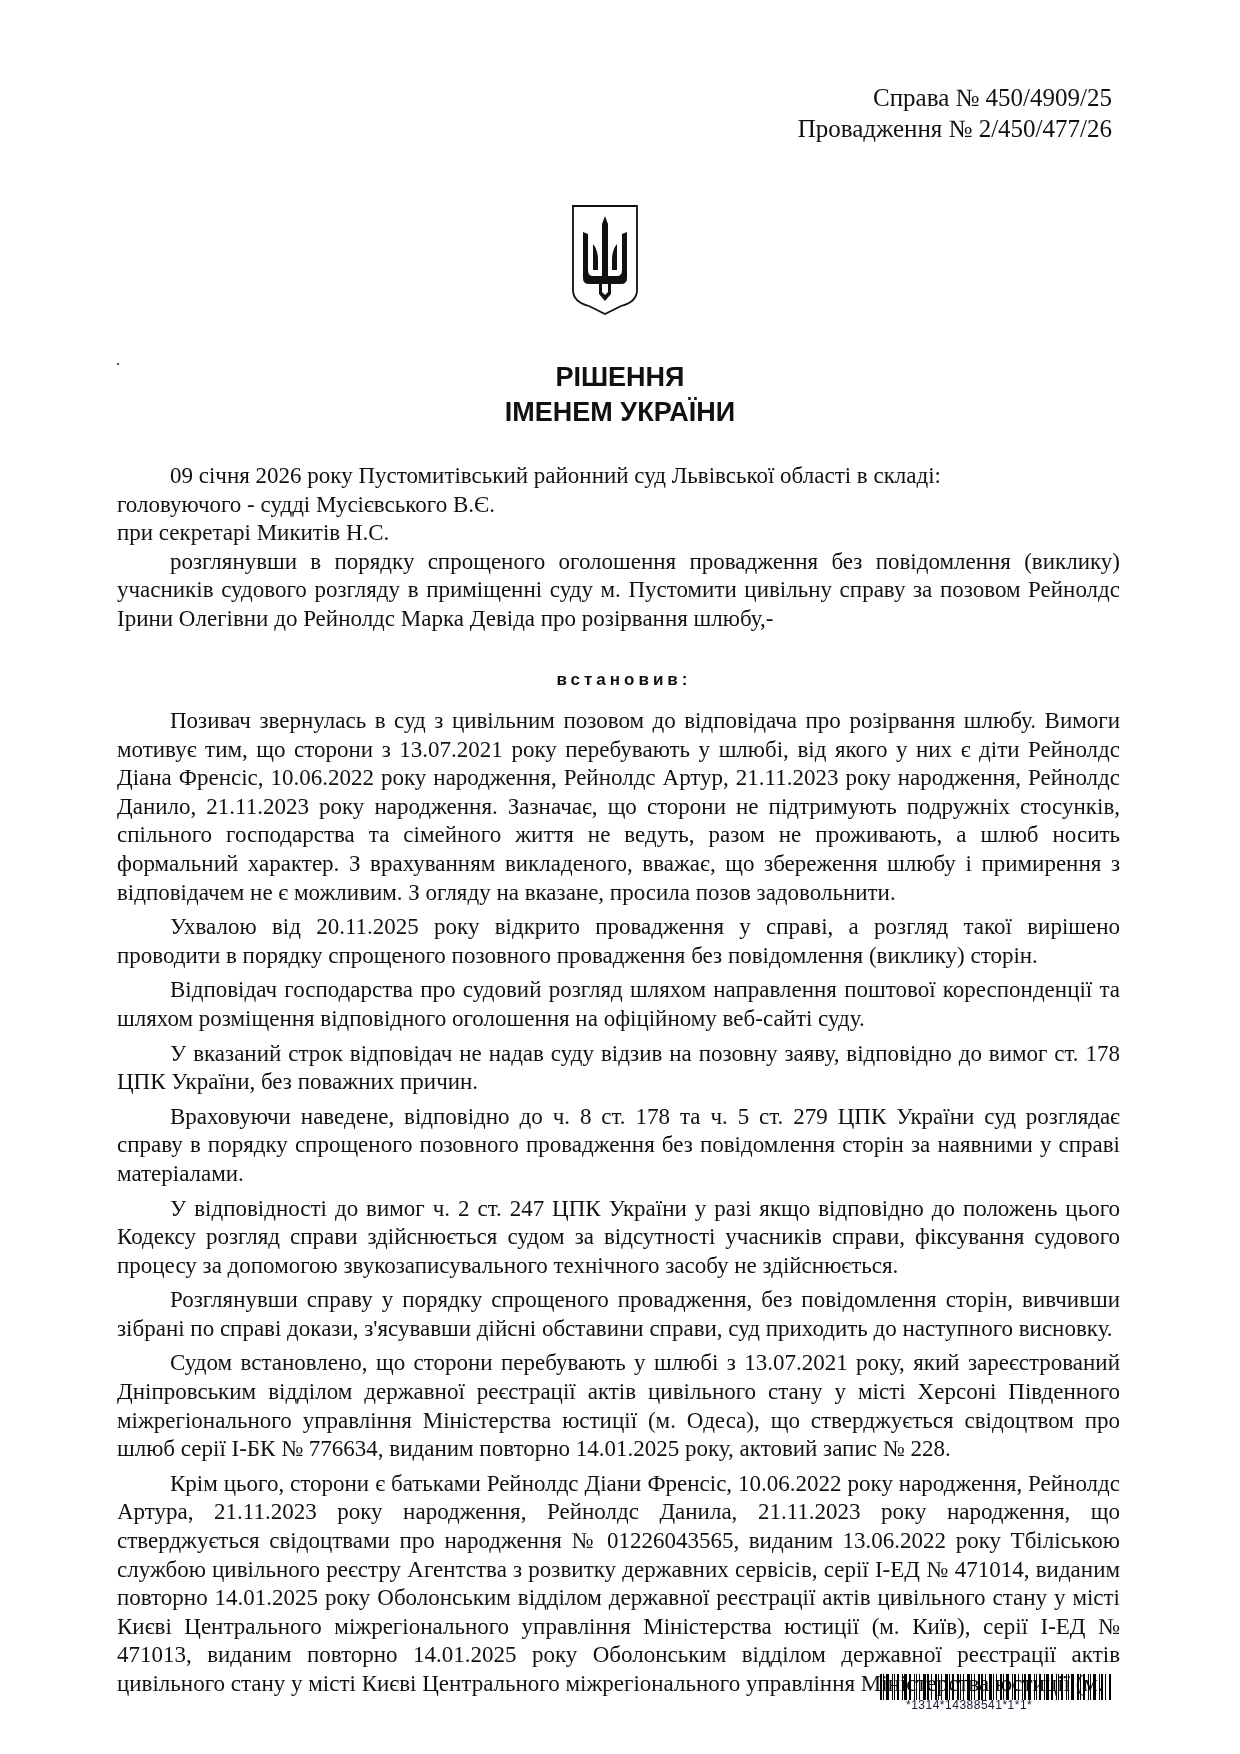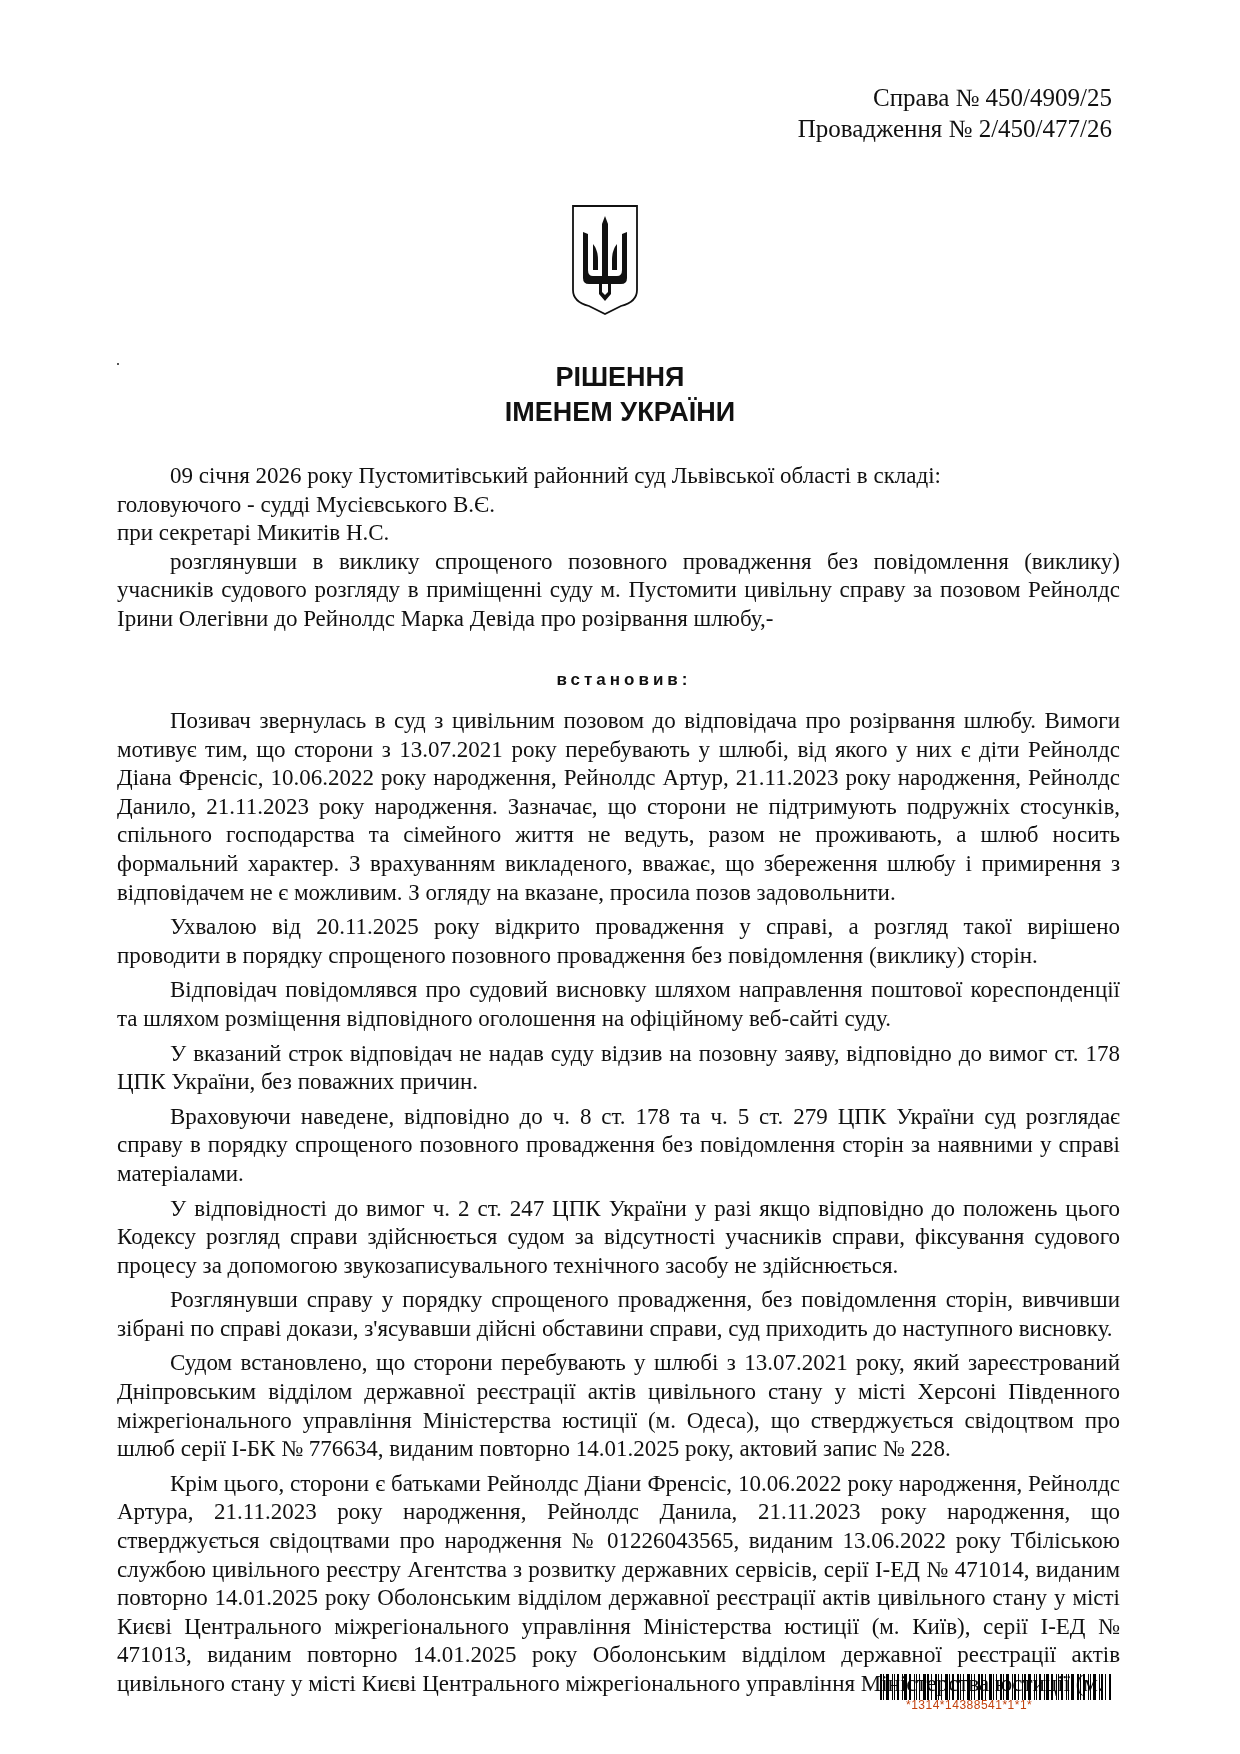--- a/index.html
+++ b/index.html
@@ -23,21 +23,21 @@
   .head-block { top: 462px; }
   .head-block p { text-align: left; }
   .ruling { position: absolute; left: 4px; width: 1240px; top: 670px; text-align: center;
             font-weight: bold; font-size: 17px; letter-spacing: 4px; font-family: "Liberation Sans", sans-serif; }
   .main-block { top: 707px; }
   .main-block p { margin-bottom: 6px; }
   .stray-dot { position: absolute; left: 117px; top: 363px; width: 2px; height: 2px; background: #555; }
   .barcode { position: absolute; left: 880px; top: 1674px; width: 300px; height: 26px; display: flex; align-items: stretch; }
   .barcode span { display: block; background: #000; margin-right: 2px; }
   .barcode-text { position: absolute; left: 906px; top: 1698px; font-family: "Liberation Sans", sans-serif;
-                  font-size: 12px; letter-spacing: 0.5px; color: #c2410c; }
+                  font-size: 12px; letter-spacing: 0.5px; color: #0f172a; }
 </style>
 </head>
 <body>
 
 <div class="page">
 
   <div class="case-refs">
     <div>Справа № 450/4909/25</div>
     <div>Провадження № 2/450/477/26</div>
   </div>
@@ -57,29 +57,29 @@
 
   <div class="stray-dot"></div>
 
   <div class="title title1">РІШЕННЯ</div>
   <div class="title title2">ІМЕНЕМ УКРАЇНИ</div>
 
   <div class="body head-block">
     <p class="indent">09 січня 2026 року Пустомитівський районний суд Львівської області в складі:</p>
     <p class="noindent">головуючого - судді Мусієвського В.Є.</p>
     <p class="noindent">при секретарі Микитів Н.С.</p>
-    <p class="indent" style="text-align:justify">розглянувши в виклику спрощеного позовного провадження без повідомлення (виклику) учасників судового розгляду в приміщенні суду м. Пустомити цивільну справу за позовом Рейнолдс Ірини Олегівни до Рейнолдс Марка Девіда про розірвання шлюбу,-</p>
+    <p class="indent" style="text-align:justify">розглянувши в порядку спрощеного оголошення провадження без повідомлення (виклику) учасників судового розгляду в приміщенні суду м. Пустомити цивільну справу за позовом Рейнолдс Ірини Олегівни до Рейнолдс Марка Девіда про розірвання шлюбу,-</p>
   </div>
 
   <div class="ruling">встановив:</div>
 
   <div class="body main-block">
     <p class="indent">Позивач звернулась в суд з цивільним позовом до відповідача про розірвання шлюбу. Вимоги мотивує тим, що сторони з 13.07.2021 року перебувають у шлюбі, від якого у них є діти Рейнолдс Діана Френсіс, 10.06.2022 року народження, Рейнолдс Артур, 21.11.2023 року народження, Рейнолдс Данило, 21.11.2023 року народження. Зазначає, що сторони не підтримують подружніх стосунків, спільного господарства та сімейного життя не ведуть, разом не проживають, а шлюб носить формальний характер. З врахуванням викладеного, вважає, що збереження шлюбу і примирення з відповідачем не є можливим. З огляду на вказане, просила позов задовольнити.</p>
     <p class="indent">Ухвалою від 20.11.2025 року відкрито провадження у справі, а розгляд такої вирішено проводити в порядку спрощеного позовного провадження без повідомлення (виклику) сторін.</p>
-    <p class="indent">Відповідач повідомлявся про судовий висновку шляхом направлення поштової кореспонденції та шляхом розміщення відповідного оголошення на офіційному веб-сайті суду.</p>
+    <p class="indent">Відповідач господарства про судовий розгляд шляхом направлення поштової кореспонденції та шляхом розміщення відповідного оголошення на офіційному веб-сайті суду.</p>
     <p class="indent">У вказаний строк відповідач не надав суду відзив на позовну заяву, відповідно до вимог ст. 178 ЦПК України, без поважних причин.</p>
     <p class="indent">Враховуючи наведене, відповідно до ч. 8 ст. 178 та ч. 5 ст. 279 ЦПК України суд розглядає справу в порядку спрощеного позовного провадження без повідомлення сторін за наявними у справі матеріалами.</p>
     <p class="indent">У відповідності до вимог ч. 2 ст. 247 ЦПК України у разі якщо відповідно до положень цього Кодексу розгляд справи здійснюється судом за відсутності учасників справи, фіксування судового процесу за допомогою звукозаписувального технічного засобу не здійснюється.</p>
     <p class="indent">Розглянувши справу у порядку спрощеного провадження, без повідомлення сторін, вивчивши зібрані по справі докази, з'ясувавши дійсні обставини справи, суд приходить до наступного висновку.</p>
     <p class="indent">Судом встановлено, що сторони перебувають у шлюбі з 13.07.2021 року, який зареєстрований Дніпровським відділом державної реєстрації актів цивільного стану у місті Херсоні Південного міжрегіонального управління Міністерства юстиції (м. Одеса), що стверджується свідоцтвом про шлюб серії І-БК № 776634, виданим повторно 14.01.2025 року, актовий запис № 228.</p>
     <p class="indent">Крім цього, сторони є батьками Рейнолдс Діани Френсіс, 10.06.2022 року народження, Рейнолдс Артура, 21.11.2023 року народження, Рейнолдс Данила, 21.11.2023 року народження, що стверджується свідоцтвами про народження № 01226043565, виданим 13.06.2022 року Тбіліською службою цивільного реєстру Агентства з розвитку державних сервісів, серії І-ЕД № 471014, виданим повторно 14.01.2025 року Оболонським відділом державної реєстрації актів цивільного стану у місті Києві Центрального міжрегіонального управління Міністерства юстиції (м. Київ), серії І-ЕД № 471013, виданим повторно 14.01.2025 року Оболонським відділом державної реєстрації актів цивільного стану у місті Києві Центрального міжрегіонального управління Міністерства юстиції (м.</p>
   </div>
 
   <div class="barcode" id="barcode">
       <span style="width: 2px; margin-right: 1px;"></span>

